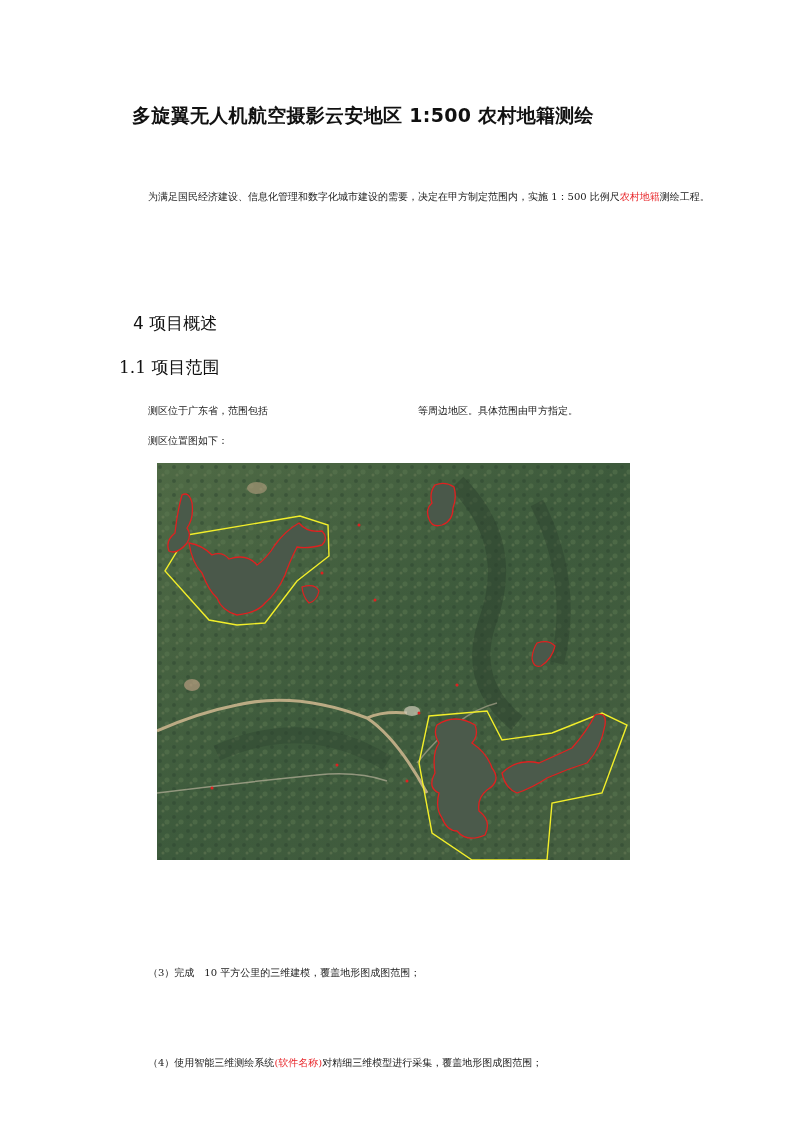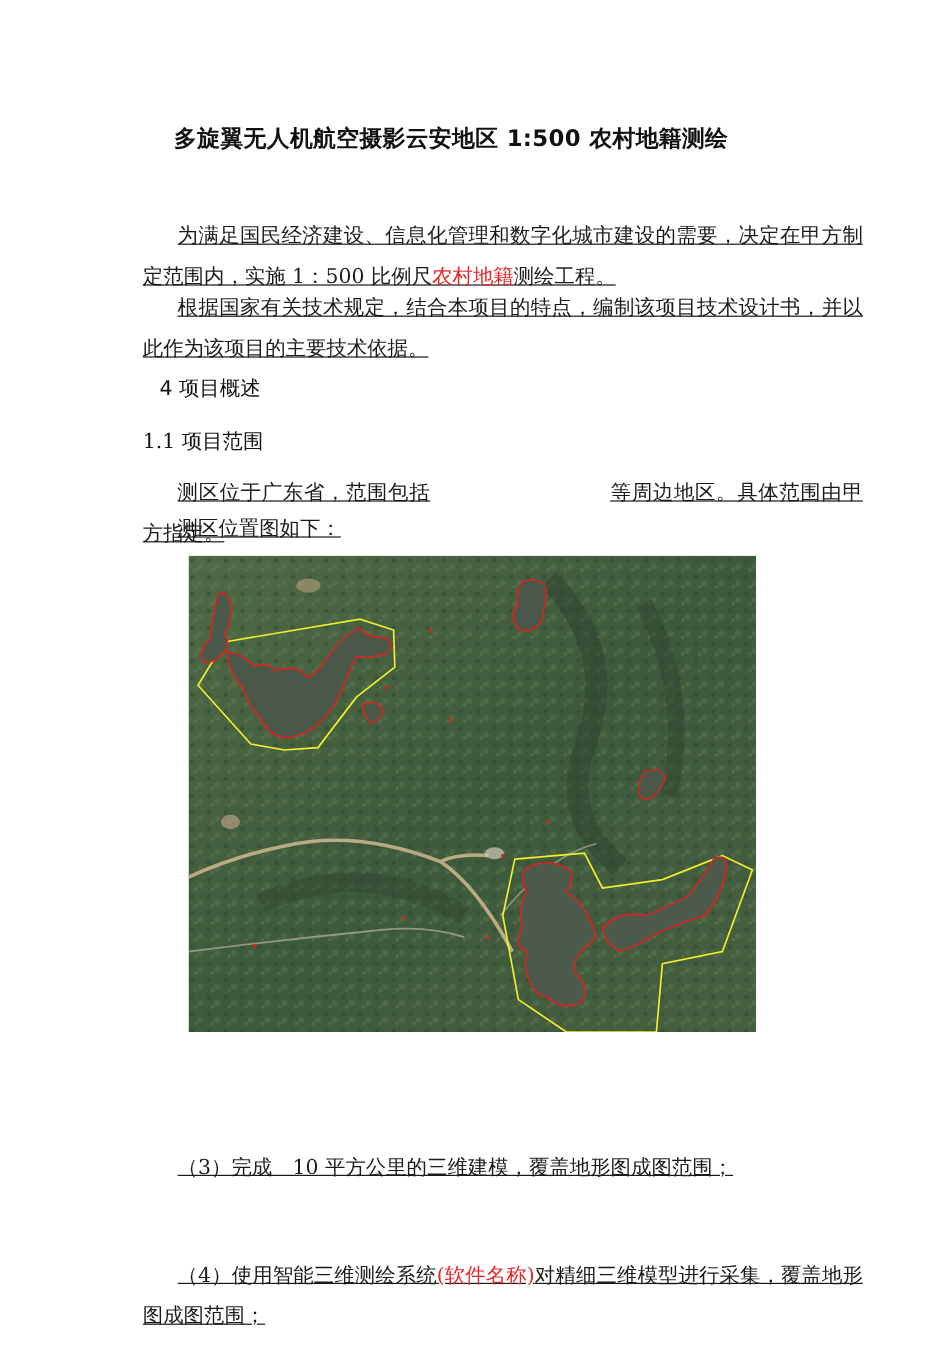--- a/index.html
+++ b/index.html
@@ -1,43 +1,42 @@
 <!DOCTYPE html>
 <html><head>
 <meta charset="utf-8">
 <style>
   html, body { margin: 0; padding: 0; background: #ffffff; }
   body { width: 793px; height: 1122px; position: relative; overflow: hidden;
          font-family: "DejaVu Serif", "Liberation Serif", serif; color: #111; }
   .page { position: absolute; left: 0; top: 0; width: 793px; height: 1122px; }
   .title { position: absolute; top: 103px; left: 0; width: 726px; text-align: center;
            font-family: "DejaVu Sans", "Liberation Sans", sans-serif; font-weight: bold;
-           font-size: 19px; letter-spacing: 0.3px; color: #111; padding-left: 13px; }
-  .para { position: absolute; left: 119px; width: 600px; font-size: 17px; line-height: 34px;
-          text-align: justify; color: #1a1a1a; text-decoration: underline; }
+           font-size: 19px; letter-spacing: 0.3px; color: #111; }
+  .para { position: absolute; left: 119px; width: 600px; font-size: 10px; line-height: 34px;
+          text-align: justify; color: #1a1a1a; }
   .indent { text-indent: 29px; }
   .red { color: #e8262a; }
   .h1 { position: absolute; left: 133px; top: 312px; font-family: "DejaVu Sans", "Liberation Sans", sans-serif;
         font-size: 17px; color: #111; }
   .h2 { position: absolute; left: 119px; font-family: "DejaVu Sans", "Liberation Sans", sans-serif;
         font-size: 17px; color: #111; }
   .h2 .num { font-family: "DejaVu Serif", "Liberation Serif", serif; font-weight: normal; }
   .map { position: absolute; left: 157px; top: 463px; width: 473px; height: 397px; overflow: hidden; }
   .gap { display: inline-block; width: 150px; }
 </style>
 </head>
 <body>
 
 <div class="page">
 
   <div class="title">多旋翼无人机航空摄影云安地区 1:500 农村地籍测绘</div>
 
   <div class="para indent" style="top:180px;"><span>为满足国民经济建设、信息化管理和数字化城市建设的需要，决定在甲方制定范围内，实施 1：500 比例尺</span><span class="red">农村地籍</span><span>测绘工程。</span></div>
 
-  <div class="para indent" style="top:240px;">根据国家有关技术规定，结合本项目的特点，编制该项目技术设计书，并以此作为该项目的主要技术依据。</div>
 
   <div class="h1">4 项目概述</div>
 
   <div class="h2" style="top:356px;"><span class="num">1.1</span>&nbsp;<span>项目范围</span></div>
 
   <div class="para indent" style="top:424px;">测区位置图如下：</div>
 
   <div class="para indent" style="top:394px;"><span>测区位于广东省，范围包括</span><span class="gap"></span><span>等周边地区。具体范围由甲方指定。</span></div>
 
   <div class="map">

